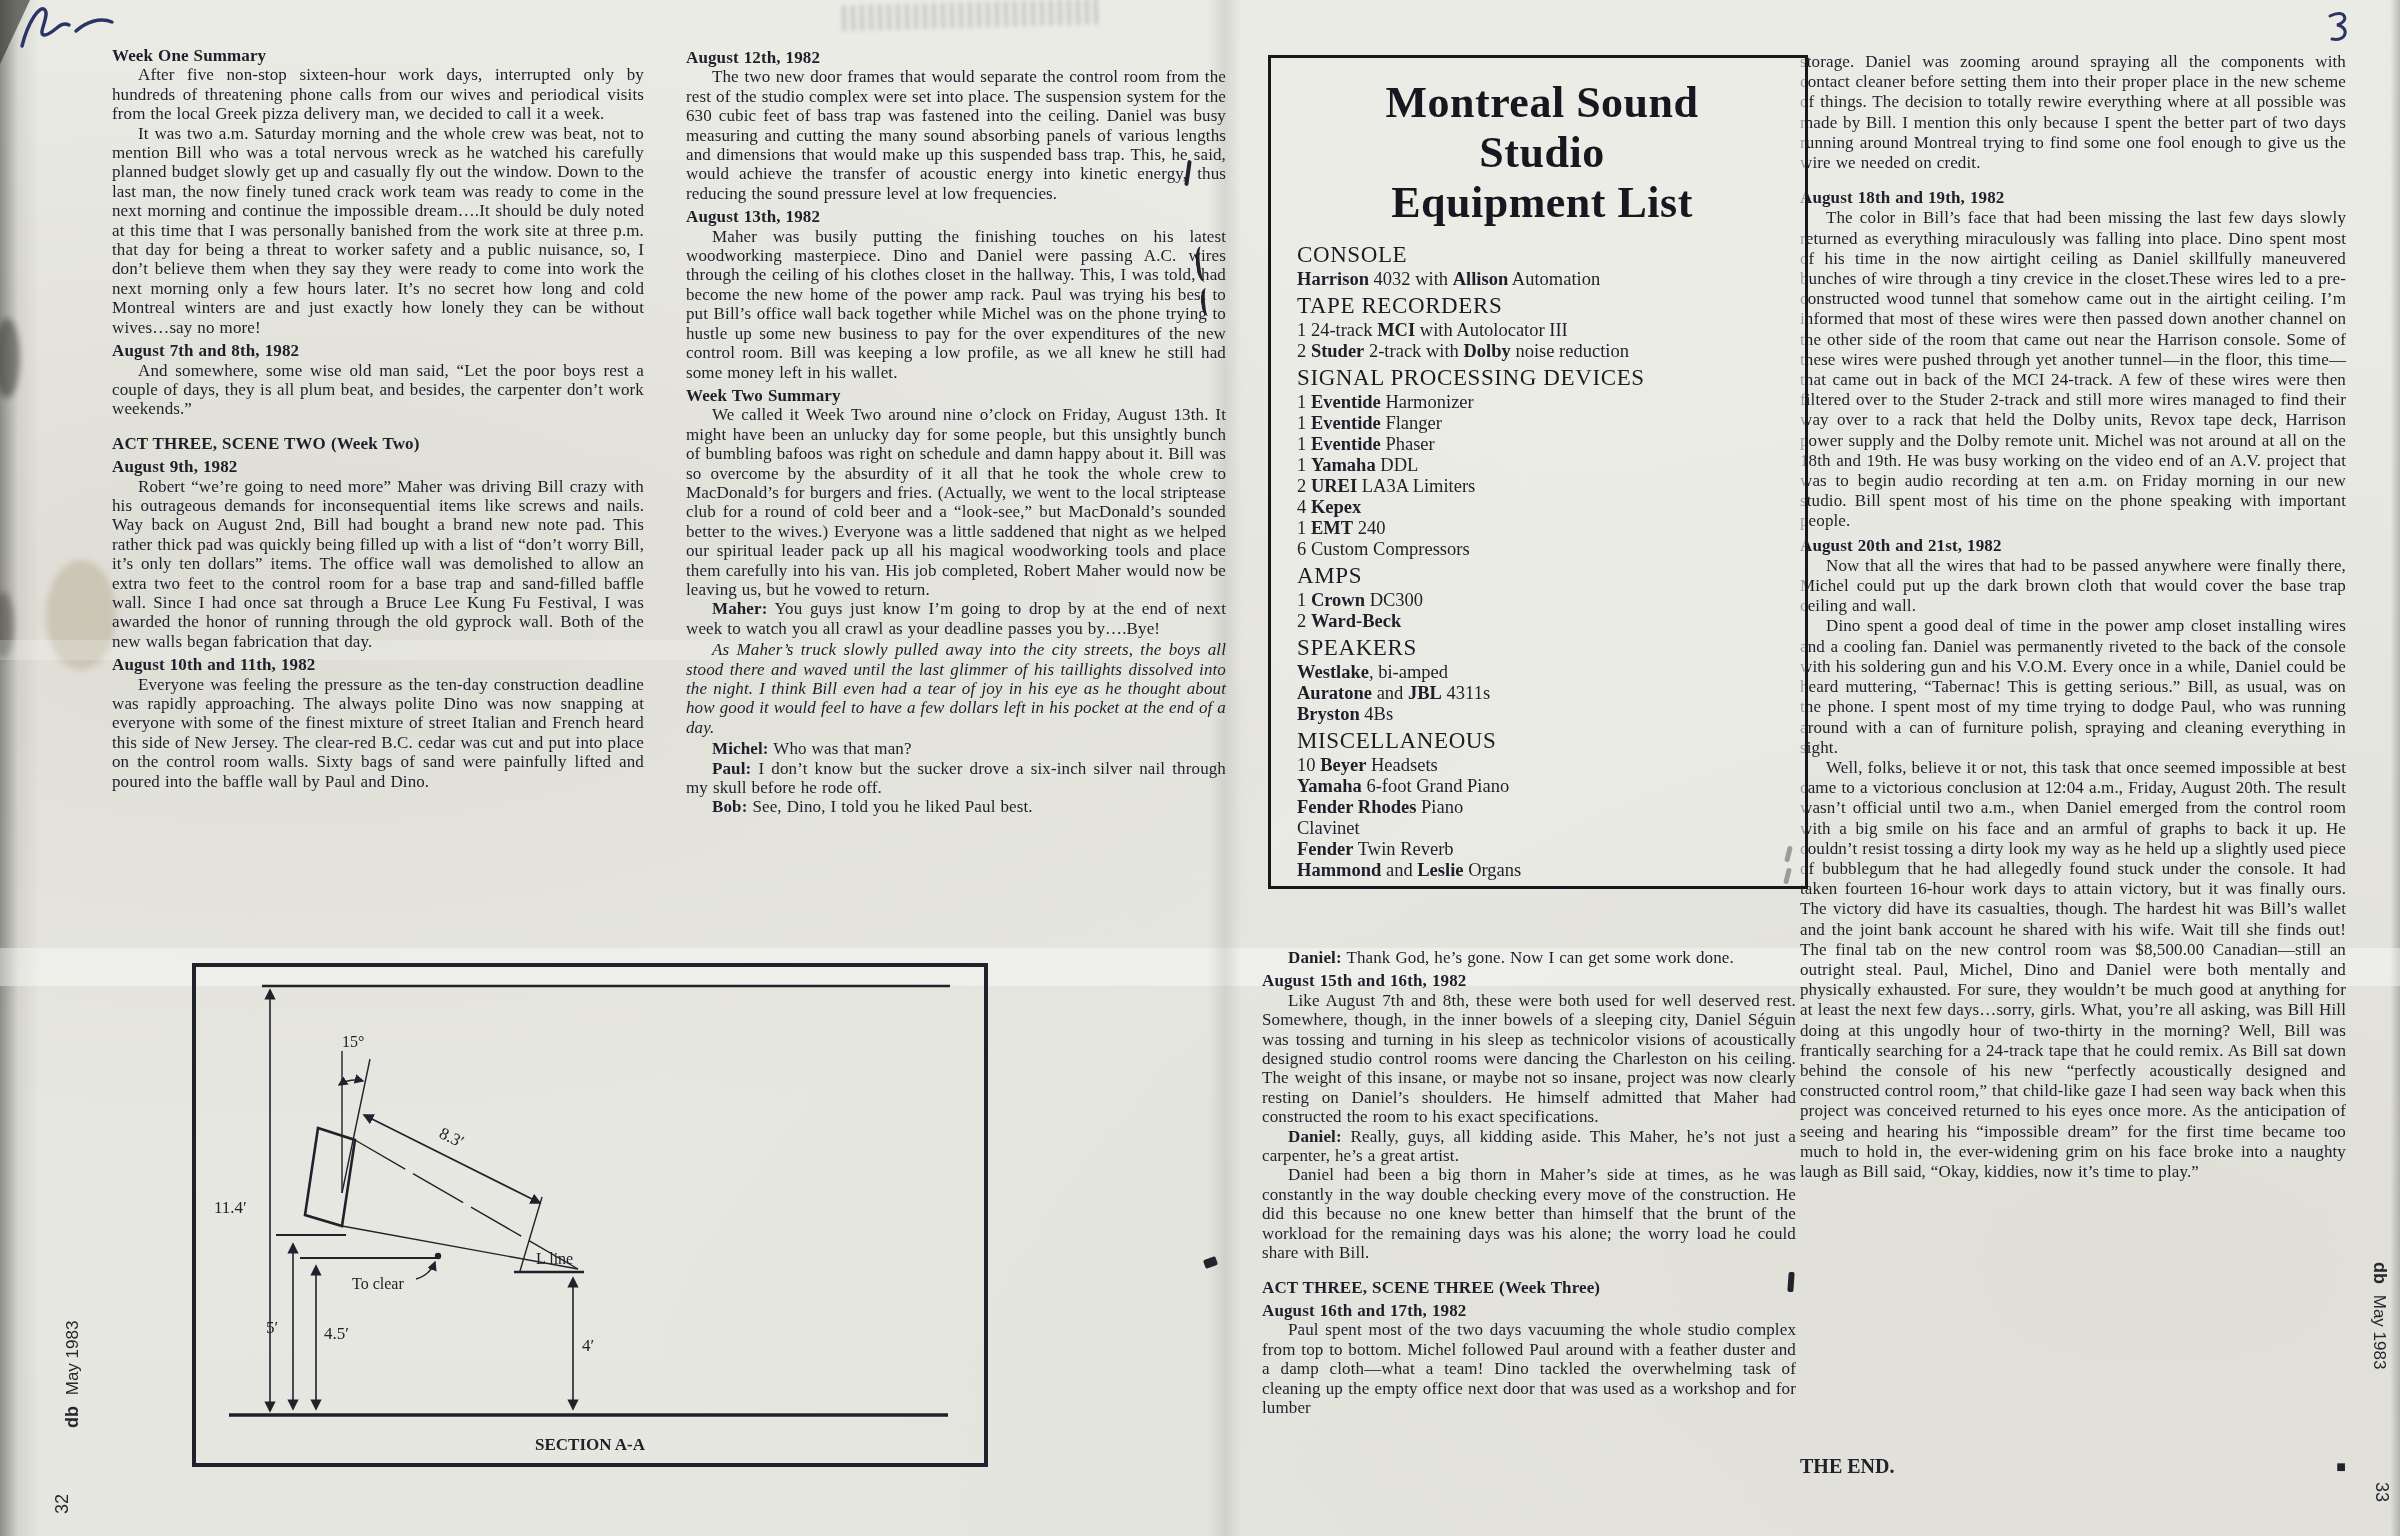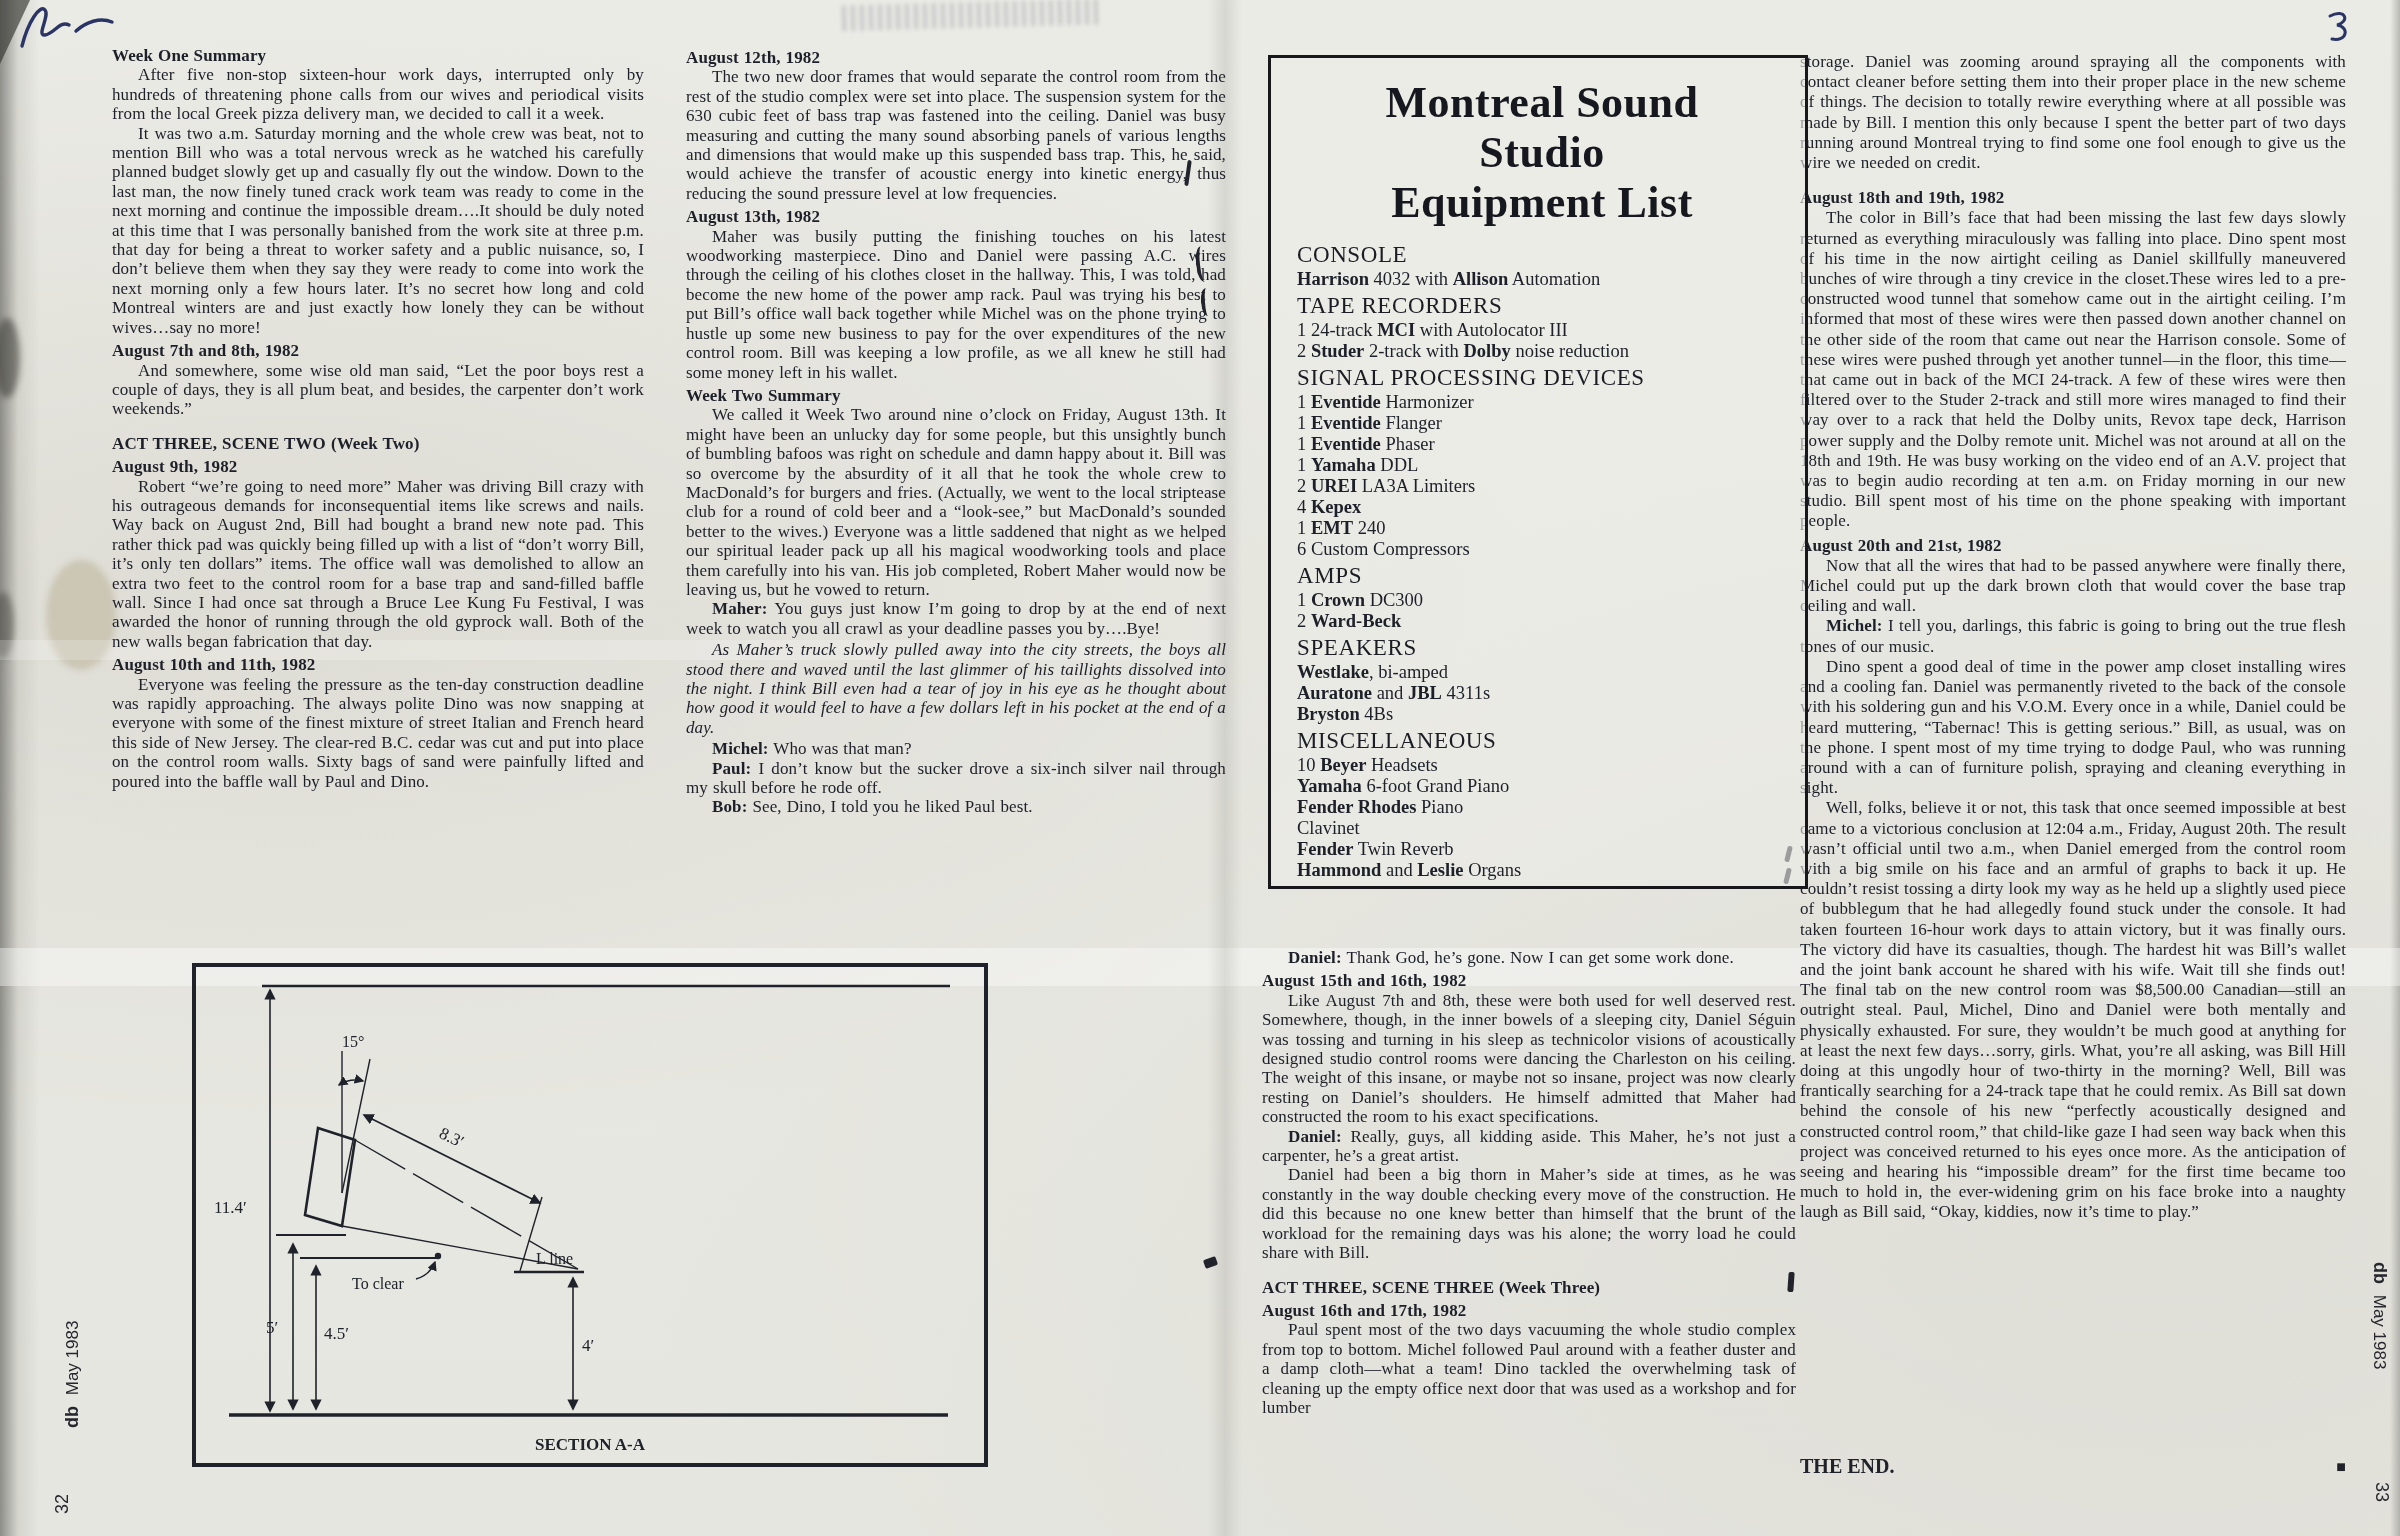--- a/index.html
+++ b/index.html
@@ -130,21 +130,20 @@
       <div class="blk-h">August 16th and 17th, 1982</div>
       <div class="blk-p">Paul spent most of the two days vacuuming the whole studio complex from top to bottom. Michel followed Paul around with a feather duster and a damp cloth—what a team! Dino tackled the overwhelming task of cleaning up the empty office next door that was used as a workshop and for lumber</div>
     </section>
 
   <section class="col col4" style="left:1800px;top:52px;width:546px;">
       <div class="blk-pc">storage. Daniel was zooming around spraying all the components with contact cleaner before setting them into their proper place in the new scheme of things. The decision to totally rewire everything where at all possible was made by Bill. I mention this only because I spent the better part of two days running around Montreal trying to find some one fool enough to give us the wire we needed on credit.</div>
       <div class="blk-h2">August 18th and 19th, 1982</div>
       <div class="blk-p">The color in Bill’s face that had been missing the last few days slowly returned as everything miraculously was falling into place. Dino spent most of his time in the now airtight ceiling as Daniel skillfully maneuvered bunches of wire through a tiny crevice in the closet.These wires led to a pre-constructed wood tunnel that somehow came out in the airtight ceiling. I’m informed that most of these wires were then passed down another channel on the other side of the room that came out near the Harrison console. Some of these wires were pushed through yet another tunnel—in the floor, this time—that came out in back of the MCI 24-track. A few of these wires were then filtered over to the Studer 2-track and still more wires managed to find their way over to a rack that held the Dolby units, Revox tape deck, Harrison power supply and the Dolby remote unit. Michel was not around at all on the 18th and 19th. He was busy working on the video end of an A.V. project that was to begin audio recording at ten a.m. on Friday morning in our new studio. Bill spent most of his time on the phone speaking with important people.</div>
       <div class="blk-h">August 20th and 21st, 1982</div>
       <div class="blk-p">Now that all the wires that had to be passed anywhere were finally there, Michel could put up the dark brown cloth that would cover the base trap ceiling and wall.</div>
-      <div class="blk-d"><b>Michel:</b> I tell you, darlings, this fabric is going to bring out the true flesh tones of our music.</div>
       <div class="blk-p">Dino spent a good deal of time in the power amp closet installing wires and a cooling fan. Daniel was permanently riveted to the back of the console with his soldering gun and his V.O.M. Every once in a while, Daniel could be heard muttering, “Tabernac! This is getting serious.” Bill, as usual, was on the phone. I spent most of my time trying to dodge Paul, who was running around with a can of furniture polish, spraying and cleaning everything in sight.</div>
       <div class="blk-p">Well, folks, believe it or not, this task that once seemed impossible at best came to a victorious conclusion at 12:04 a.m., Friday, August 20th. The result wasn’t official until two a.m., when Daniel emerged from the control room with a big smile on his face and an armful of graphs to back it up. He couldn’t resist tossing a dirty look my way as he held up a slightly used piece of bubblegum that he had allegedly found stuck under the console. It had taken fourteen 16-hour work days to attain victory, but it was finally ours. The victory did have its casualties, though. The hardest hit was Bill’s wallet and the joint bank account he shared with his wife. Wait till she finds out! The final tab on the new control room was $8,500.00 Canadian—still an outright steal. Paul, Michel, Dino and Daniel were both mentally and physically exhausted. For sure, they wouldn’t be much good at anything for at least the next few days…sorry, girls. What, you’re all asking, was Bill Hill doing at this ungodly hour of two-thirty in the morning? Well, Bill was frantically searching for a 24-track tape that he could remix. As Bill sat down behind the console of his new “perfectly acoustically designed and constructed control room,” that child-like gaze I had seen way back when this project was conceived returned to his eyes once more. As the anticipation of seeing and hearing his “impossible dream” for the first time became too much to hold in, the ever-widening grim on his face broke into a naughty laugh as Bill said, “Okay, kiddies, now it’s time to play.”</div>
     </section>
 
   <aside class="equipbox">
     <div class="eq-title-wrap">
       <div class="eq-title">Montreal Sound</div>
       <div class="eq-title">Studio</div>
       <div class="eq-title">Equipment List</div>
     </div>

